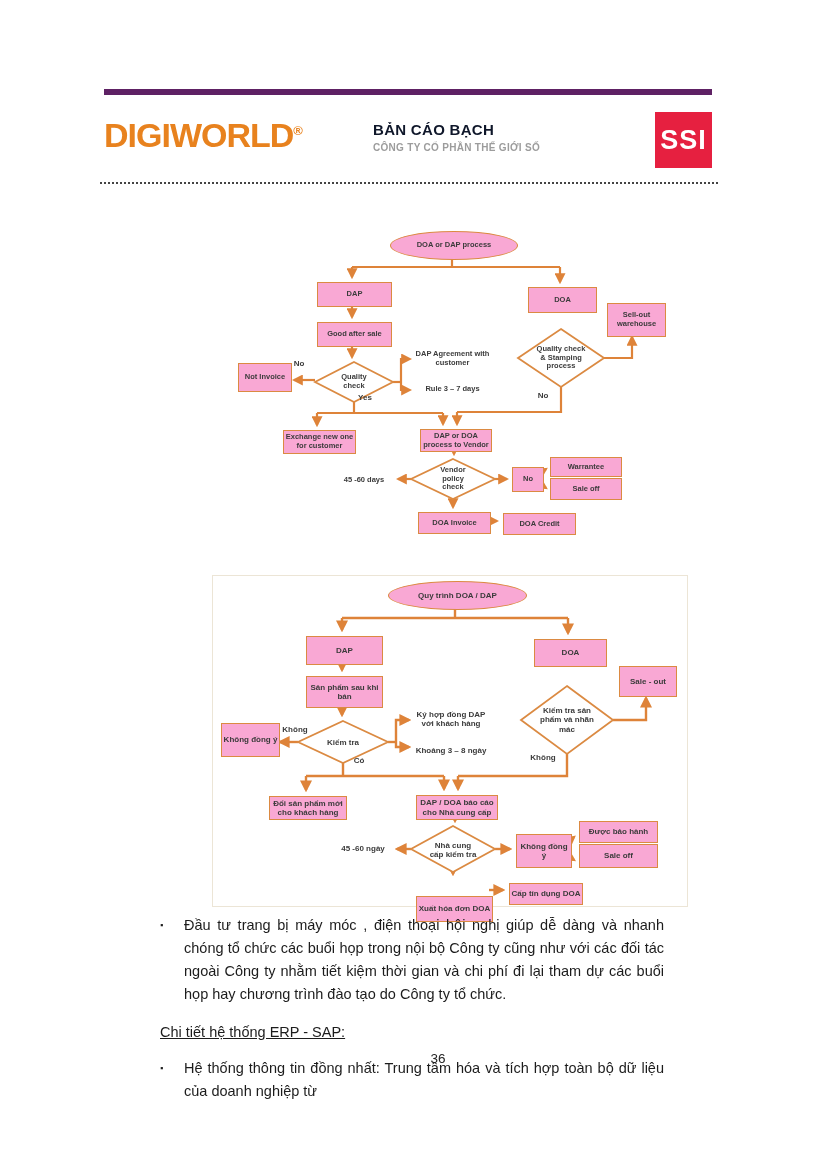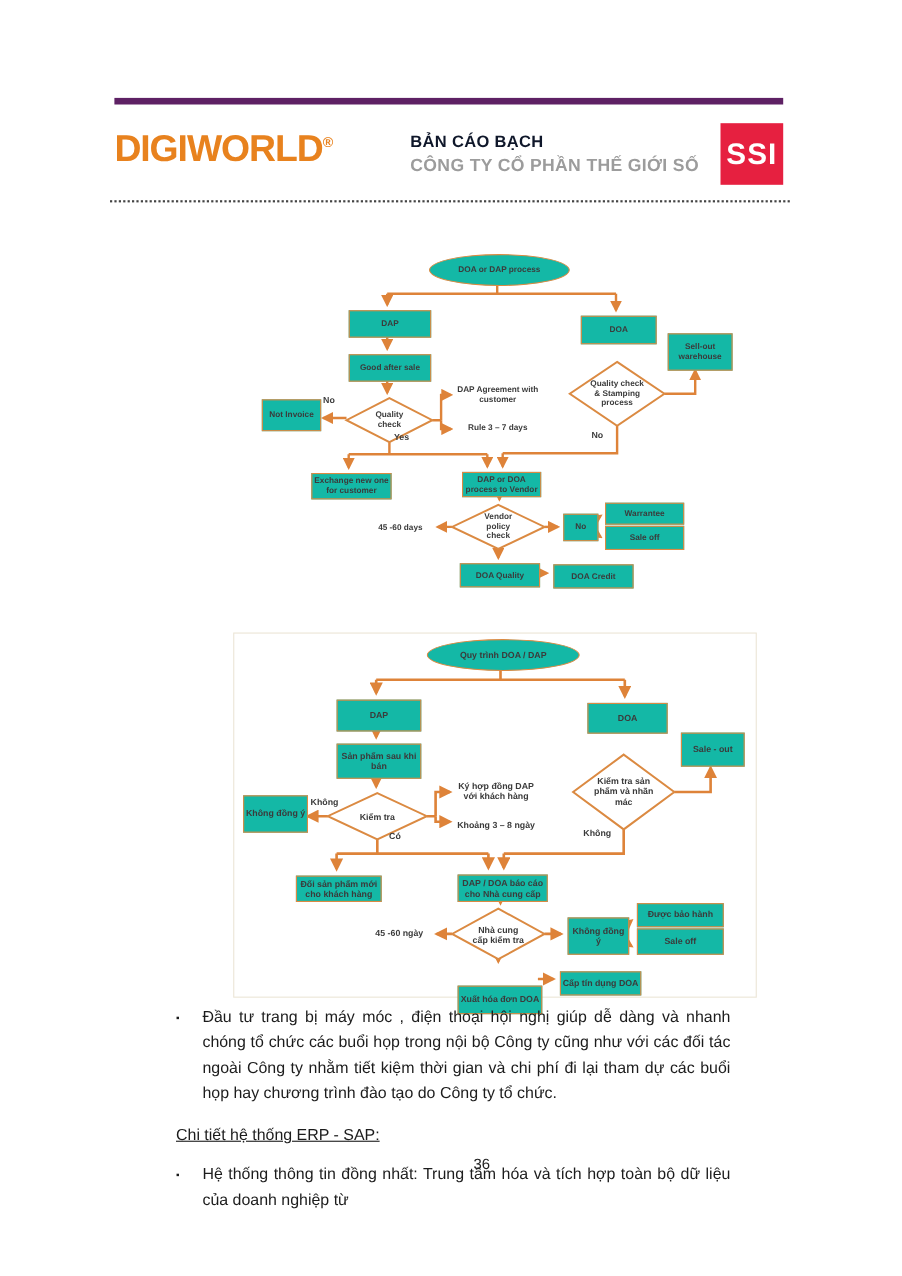--- a/index.html
+++ b/index.html
@@ -11,30 +11,30 @@
   body{font-family:"Liberation Sans", sans-serif;}
   .page{position:relative;width:820px;height:1160px;background:#ffffff;overflow:hidden;}
 
   
   .topbar{position:absolute;left:104px;top:89px;width:608px;height:6px;background:#5e2164;}
   .dgw-logo{position:absolute;left:104px;top:118px;color:#e8821e;font-weight:800;
             font-size:34px;letter-spacing:-1px;line-height:1;}
   .dgw-logo sup{font-size:13px;font-weight:700;vertical-align:super;letter-spacing:0;}
   .hdr-center{position:absolute;left:373px;top:121px;width:270px;}
   .doc-title{color:#0f172a;font-weight:700;font-size:15px;letter-spacing:.3px;}
-  .company{color:#9c9c9c;font-weight:700;font-size:16px;letter-spacing:.3px;margin-top:4px;}
+  .company{color:#9c9c9c;font-weight:700;font-size:10px;letter-spacing:.3px;margin-top:4px;}
   .ssi-logo{position:absolute;left:655px;top:112px;width:57px;height:56px;background:#e62040;
             display:flex;align-items:center;justify-content:center;color:#fff;
             font-weight:800;font-size:27px;letter-spacing:1px;}
   .dotted{position:absolute;left:100px;top:182px;width:618px;border-top:2px dotted #444;}
 
   
   .chart{position:absolute;}
   .chart svg{position:absolute;left:0;top:0;}
-  .n{position:absolute;border:1.5px solid var(--orange-border);background:#14b8a6;
+  .n{position:absolute;border:1.5px solid var(--orange-border);background:#f9a8d4;
      display:flex;align-items:center;justify-content:center;text-align:center;
      font-size:7.5px;font-weight:700;color:var(--node-text);line-height:1.15;padding:1px;}
   .el{border-radius:50%;}
   .t{position:absolute;display:flex;align-items:center;justify-content:center;text-align:center;
      font-size:7.5px;font-weight:700;color:var(--node-text);line-height:1.15;}
   .lb{position:absolute;font-size:8px;font-weight:700;color:var(--node-text);text-align:center;}
   .c2 .n,.c2 .t{font-size:8px;}
   .chart2-frame{border:1px solid #ece5d6;}
 
   
@@ -114,21 +114,21 @@
     <div class="n" style="left:3px;top:138px;width:50px;height:25px;">Not Invoice</div>
     <div class="t" style="left:180px;top:124px;width:75px;height:20px;">DAP Agreement with customer</div>
     <div class="t" style="left:180px;top:158px;width:75px;height:12px;">Rule 3 – 7 days</div>
     <div class="n" style="left:48px;top:205px;width:69px;height:20px;">Exchange new one for customer</div>
     <div class="n" style="left:185px;top:204px;width:68px;height:19px;">DAP or DOA process to Vendor</div>
     <div class="t" style="left:198px;top:240px;width:40px;height:28px;">Vendor policy check</div>
     <div class="t" style="left:100px;top:249px;width:58px;height:12px;">45 -60 days</div>
     <div class="n" style="left:277px;top:242px;width:28px;height:21px;">No</div>
     <div class="n" style="left:315px;top:232px;width:68px;height:16px;">Warrantee</div>
     <div class="n" style="left:315px;top:253px;width:68px;height:18px;">Sale off</div>
-    <div class="n" style="left:183px;top:287px;width:69px;height:18px;">DOA Quality</div>
+    <div class="n" style="left:183px;top:287px;width:69px;height:18px;">DOA Invoice</div>
     <div class="n" style="left:268px;top:288px;width:69px;height:18px;">DOA Credit</div>
 
     <div class="lb" style="left:52px;top:134px;width:24px;">No</div>
     <div class="lb" style="left:118px;top:168px;width:24px;">Yes</div>
     <div class="lb" style="left:296px;top:166px;width:24px;">No</div>
   </div>
 
   <div class="chart c2 chart2-frame" style="left:212px;top:575px;width:474px;height:330px;">
     <svg width="474" height="330" viewBox="0 0 474 330">
       <defs>

